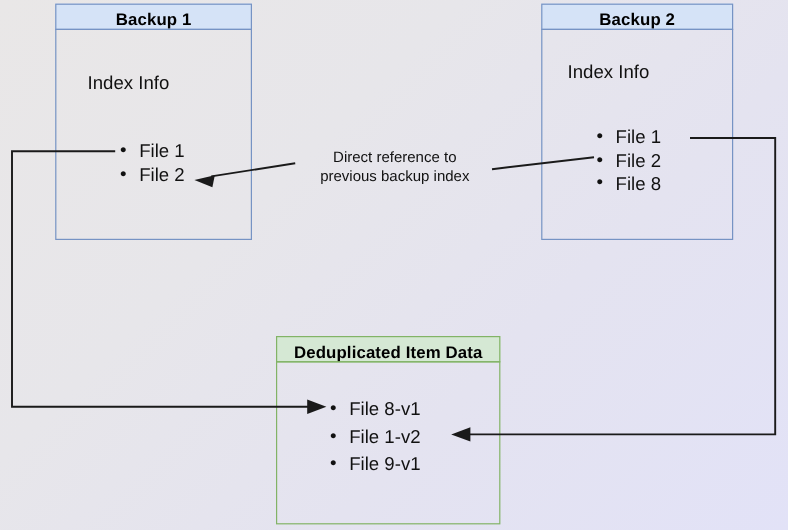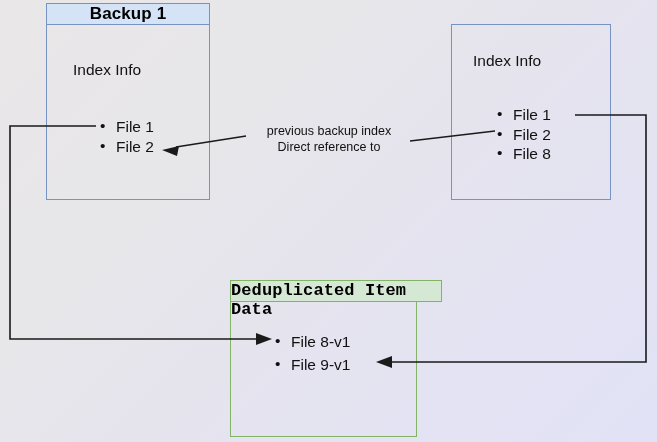--- a/index.html
+++ b/index.html
@@ -24,23 +24,23 @@
     box-sizing: border-box;
     border: 1.5px solid #7693c4;
     background: transparent;
   }
   .box-header {
     position: absolute;
     box-sizing: border-box;
     border: 1.5px solid #7693c4;
     background: #d5e3f7;
     display: flex;
-    align-items: flex-start;
+    align-items: flex-end;
     justify-content: center;
-    font-size: 17px;
+    font-size: 14px;
     font-weight: bold;
     color: #000;
     letter-spacing: 0.1px;
   }
   .box-green {
     border-color: #82b366;
   }
   .box-header-green {
     border-color: #82b366;
     background: #d5e8d4;
@@ -110,40 +110,44 @@
   <div class="box-header" style="left:46px; top:3px; width:164px; height:22px;">
     <span>Backup 1</span>
   </div>
   <div class="box" style="left:46px; top:24px; width:164px; height:176px;"></div>
   <div class="idx-label" style="left:73px; top:61px;">Index Info</div>
   <ul class="file-list" style="left:100px; top:117px;">
     <li>File 1</li>
     <li>File 2</li>
   </ul>
 
+  <div class="box-header" style="left:451px; top:3px; width:160px; height:22px;">
+    <span>Backup 2</span>
+  </div>
   <div class="box" style="left:451px; top:24px; width:160px; height:176px;"></div>
   <div class="idx-label" style="left:473px; top:52px;">Index Info</div>
   <ul class="file-list" style="left:497px; top:105px;">
     <li>File 1</li>
     <li>File 2</li>
     <li>File 8</li>
   </ul>
 
-  <div class="box-header box-header-green" style="left:230px; top:280px; width:212px; height:22px;font-family:Liberation Mono, monospace;">
+  <div class="box-header box-header-green" style="left:230px; top:280px; width:187px; height:22px;">
     <span>Deduplicated Item Data</span>
   </div>
   <div class="box box-green" style="left:230px; top:301px; width:187px; height:136px;"></div>
   <ul class="file-list wide" style="left:275px; top:330px;">
     <li>File 8-v1</li>
+    <li>File 1-v2</li>
     <li>File 9-v1</li>
   </ul>
 
   <div class="center-label" style="left:249px; top:124px; width:160px;">
+    <div>Direct reference to</div>
     <div>previous backup index</div>
-    <div>Direct reference to</div>
   </div>
 
   <svg class="edges" viewBox="0 0 657 442">
 
     <path d="M 96 126 L 10 126 L 10 339 L 258 339"></path>
     <polygon points="272,339 256,333 256,345"></polygon>
 
     <path d="M 575 115 L 646 115 L 646 362 L 390 362"></path>
     <polygon points="376,362 392,356 392,368"></polygon>
 

